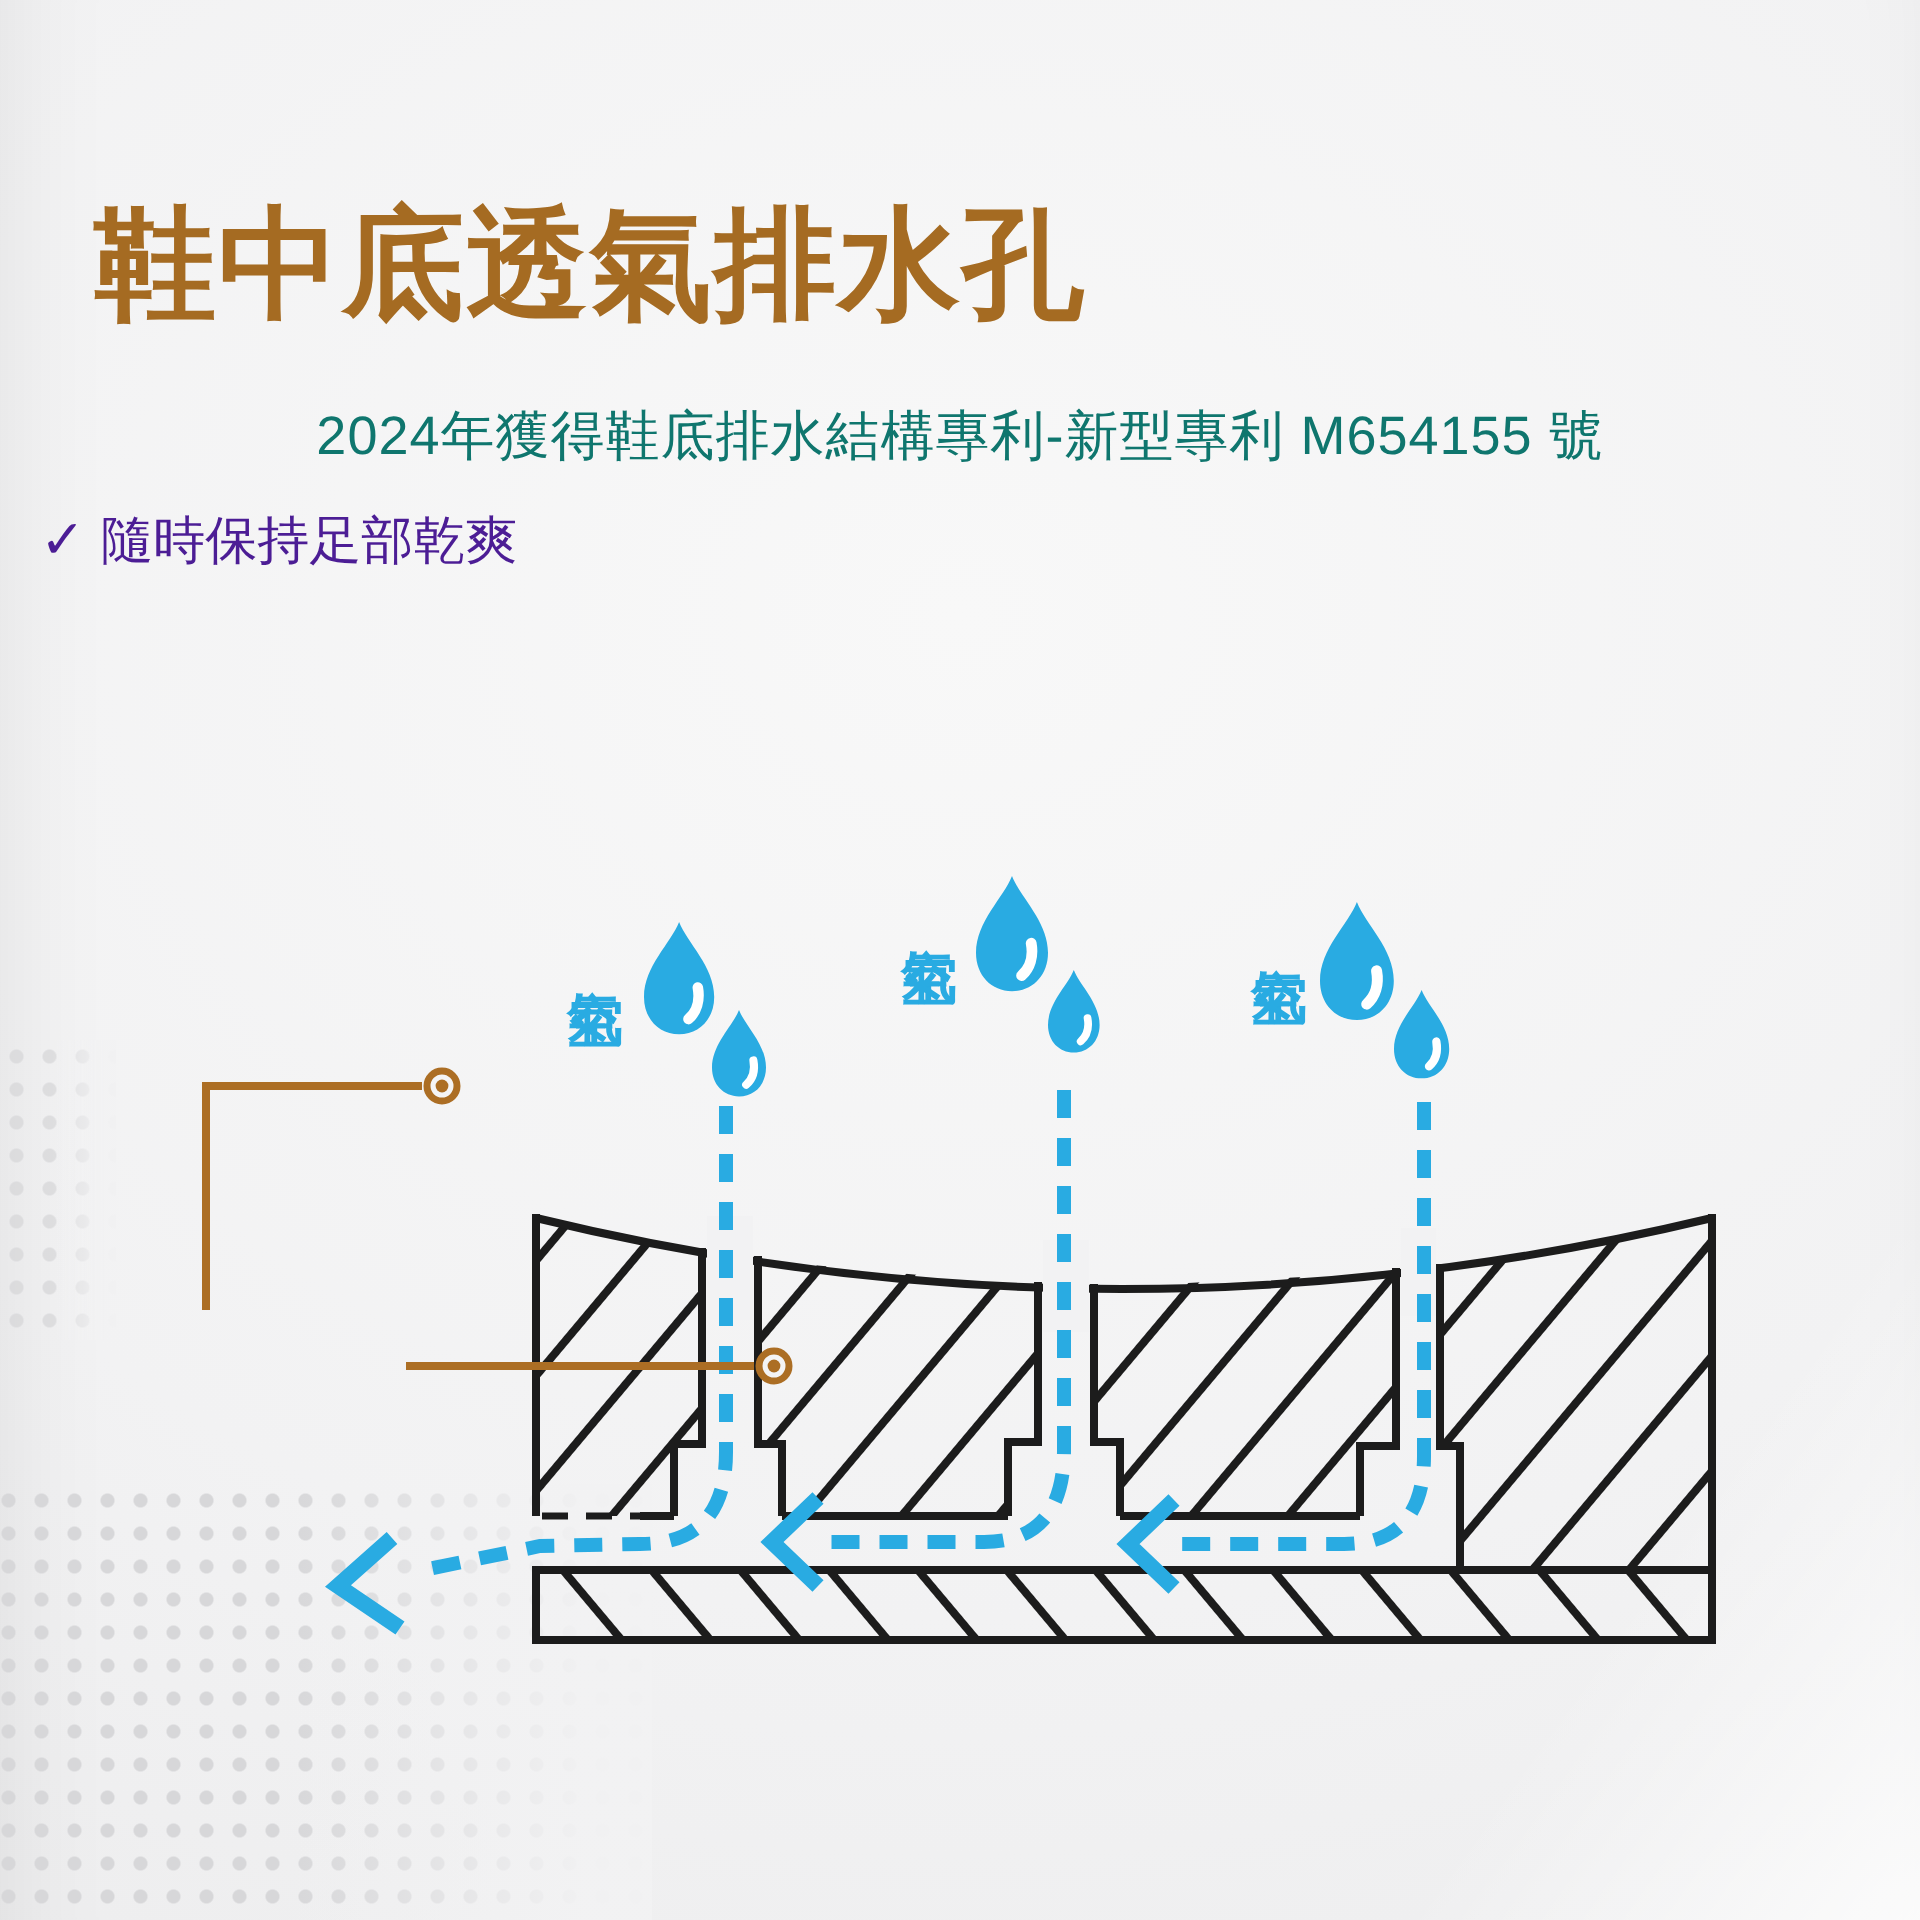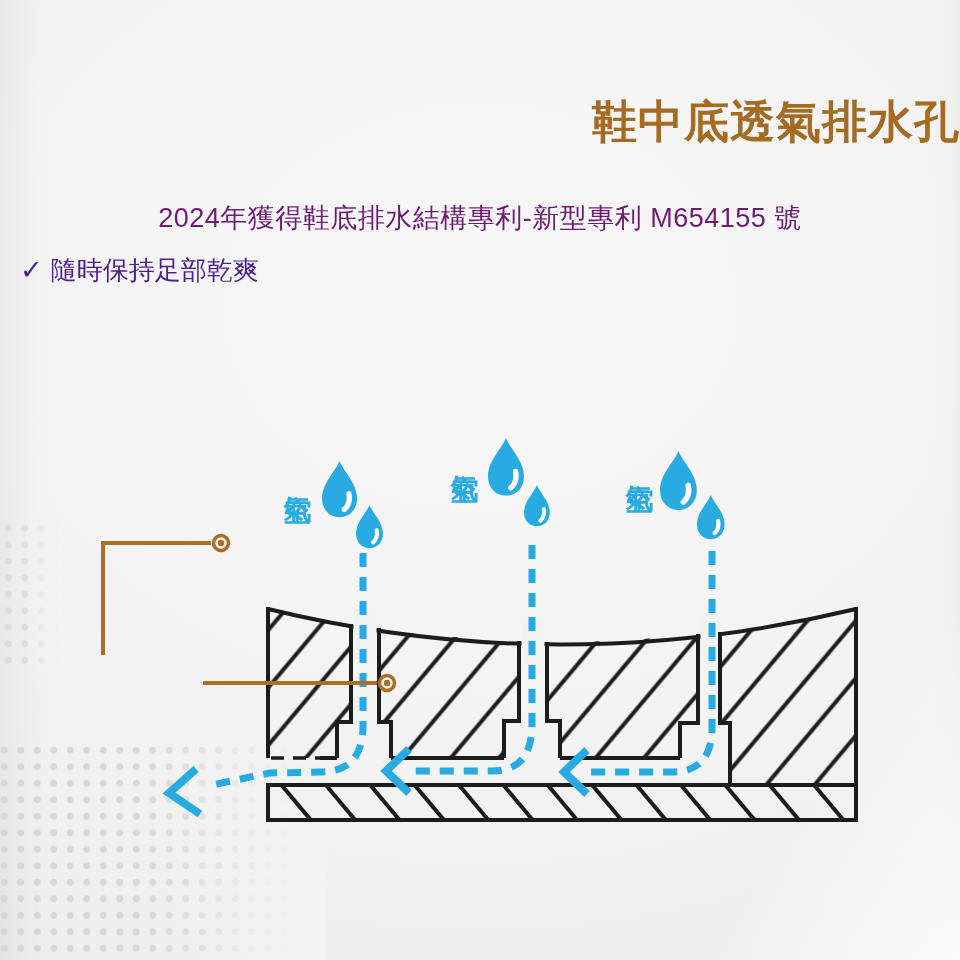--- a/index.html
+++ b/index.html
@@ -3,26 +3,26 @@
 <meta charset="utf-8">
 <style>
   html,body{margin:0;padding:0;}
   body{
     width:960px;height:960px;position:relative;overflow:hidden;
     font-family:"Liberation Sans","DejaVu Sans",sans-serif;
     background:radial-gradient(120% 95% at 50% 32%, #f8f8f8 0%, #f2f2f3 55%, #ebebec 100%);
   }
   .stage{position:absolute;inset:0;box-shadow:inset 70px 0 60px -70px rgba(0,0,0,.08), inset -40px 0 50px -50px rgba(0,0,0,.05);}
   .page-title{
-    position:absolute;left:0;right:0;top:92px;text-align:right;
-    font-size:45px;font-weight:bold;color:#A56B22;letter-spacing:1px;
+    position:absolute;left:0;right:0;top:92px;text-align:left;
+    font-size:61px;font-weight:bold;color:#A56B22;letter-spacing:1px;padding-left:47px;
   }
   .subtitle{
     position:absolute;left:0;right:0;top:200px;text-align:center;
-    font-size:27px;color:#701a75;letter-spacing:0.5px;
+    font-size:27px;color:#0f766e;letter-spacing:0.5px;
   }
   .feature{
     position:absolute;left:20px;right:0;top:253px;text-align:left;
     font-size:26px;color:#4c1d95;
   }
   .feature .check{margin-right:8px;font-size:27px;}
   .drain-label{
     position:absolute;left:17px;top:662px;
     font-size:34px;font-weight:bold;color:#A56B22;letter-spacing:1px;
   }

